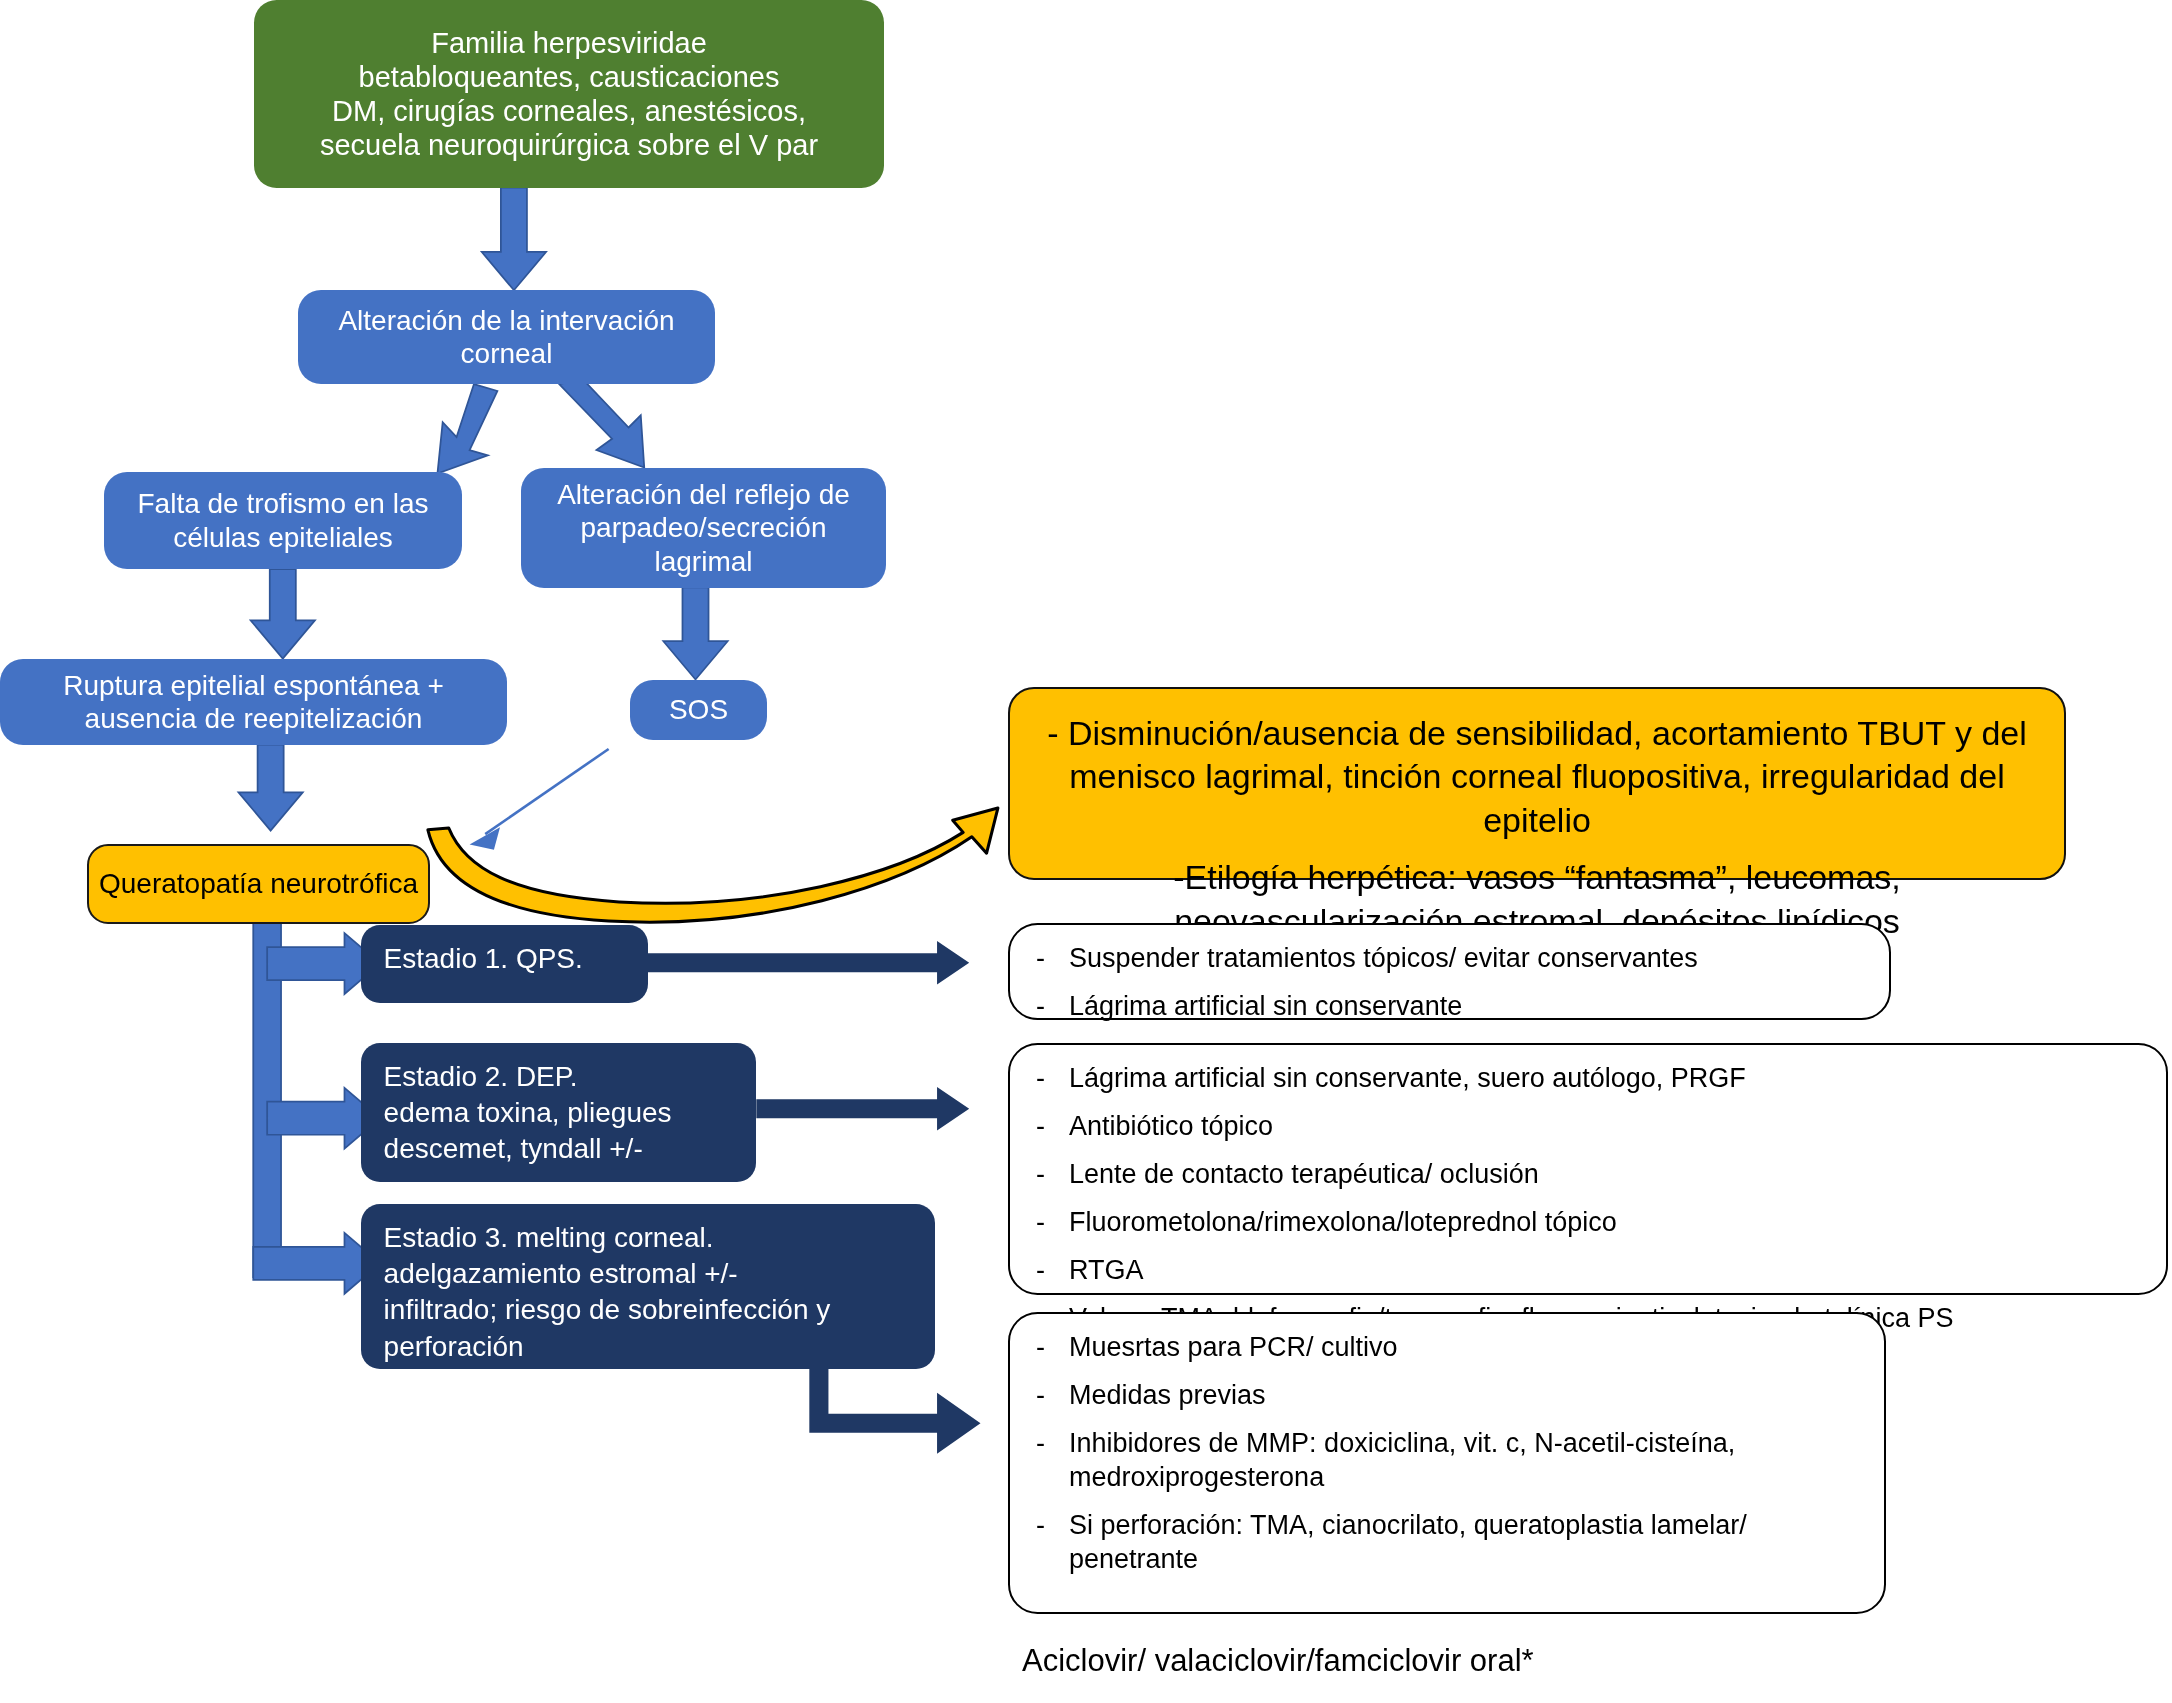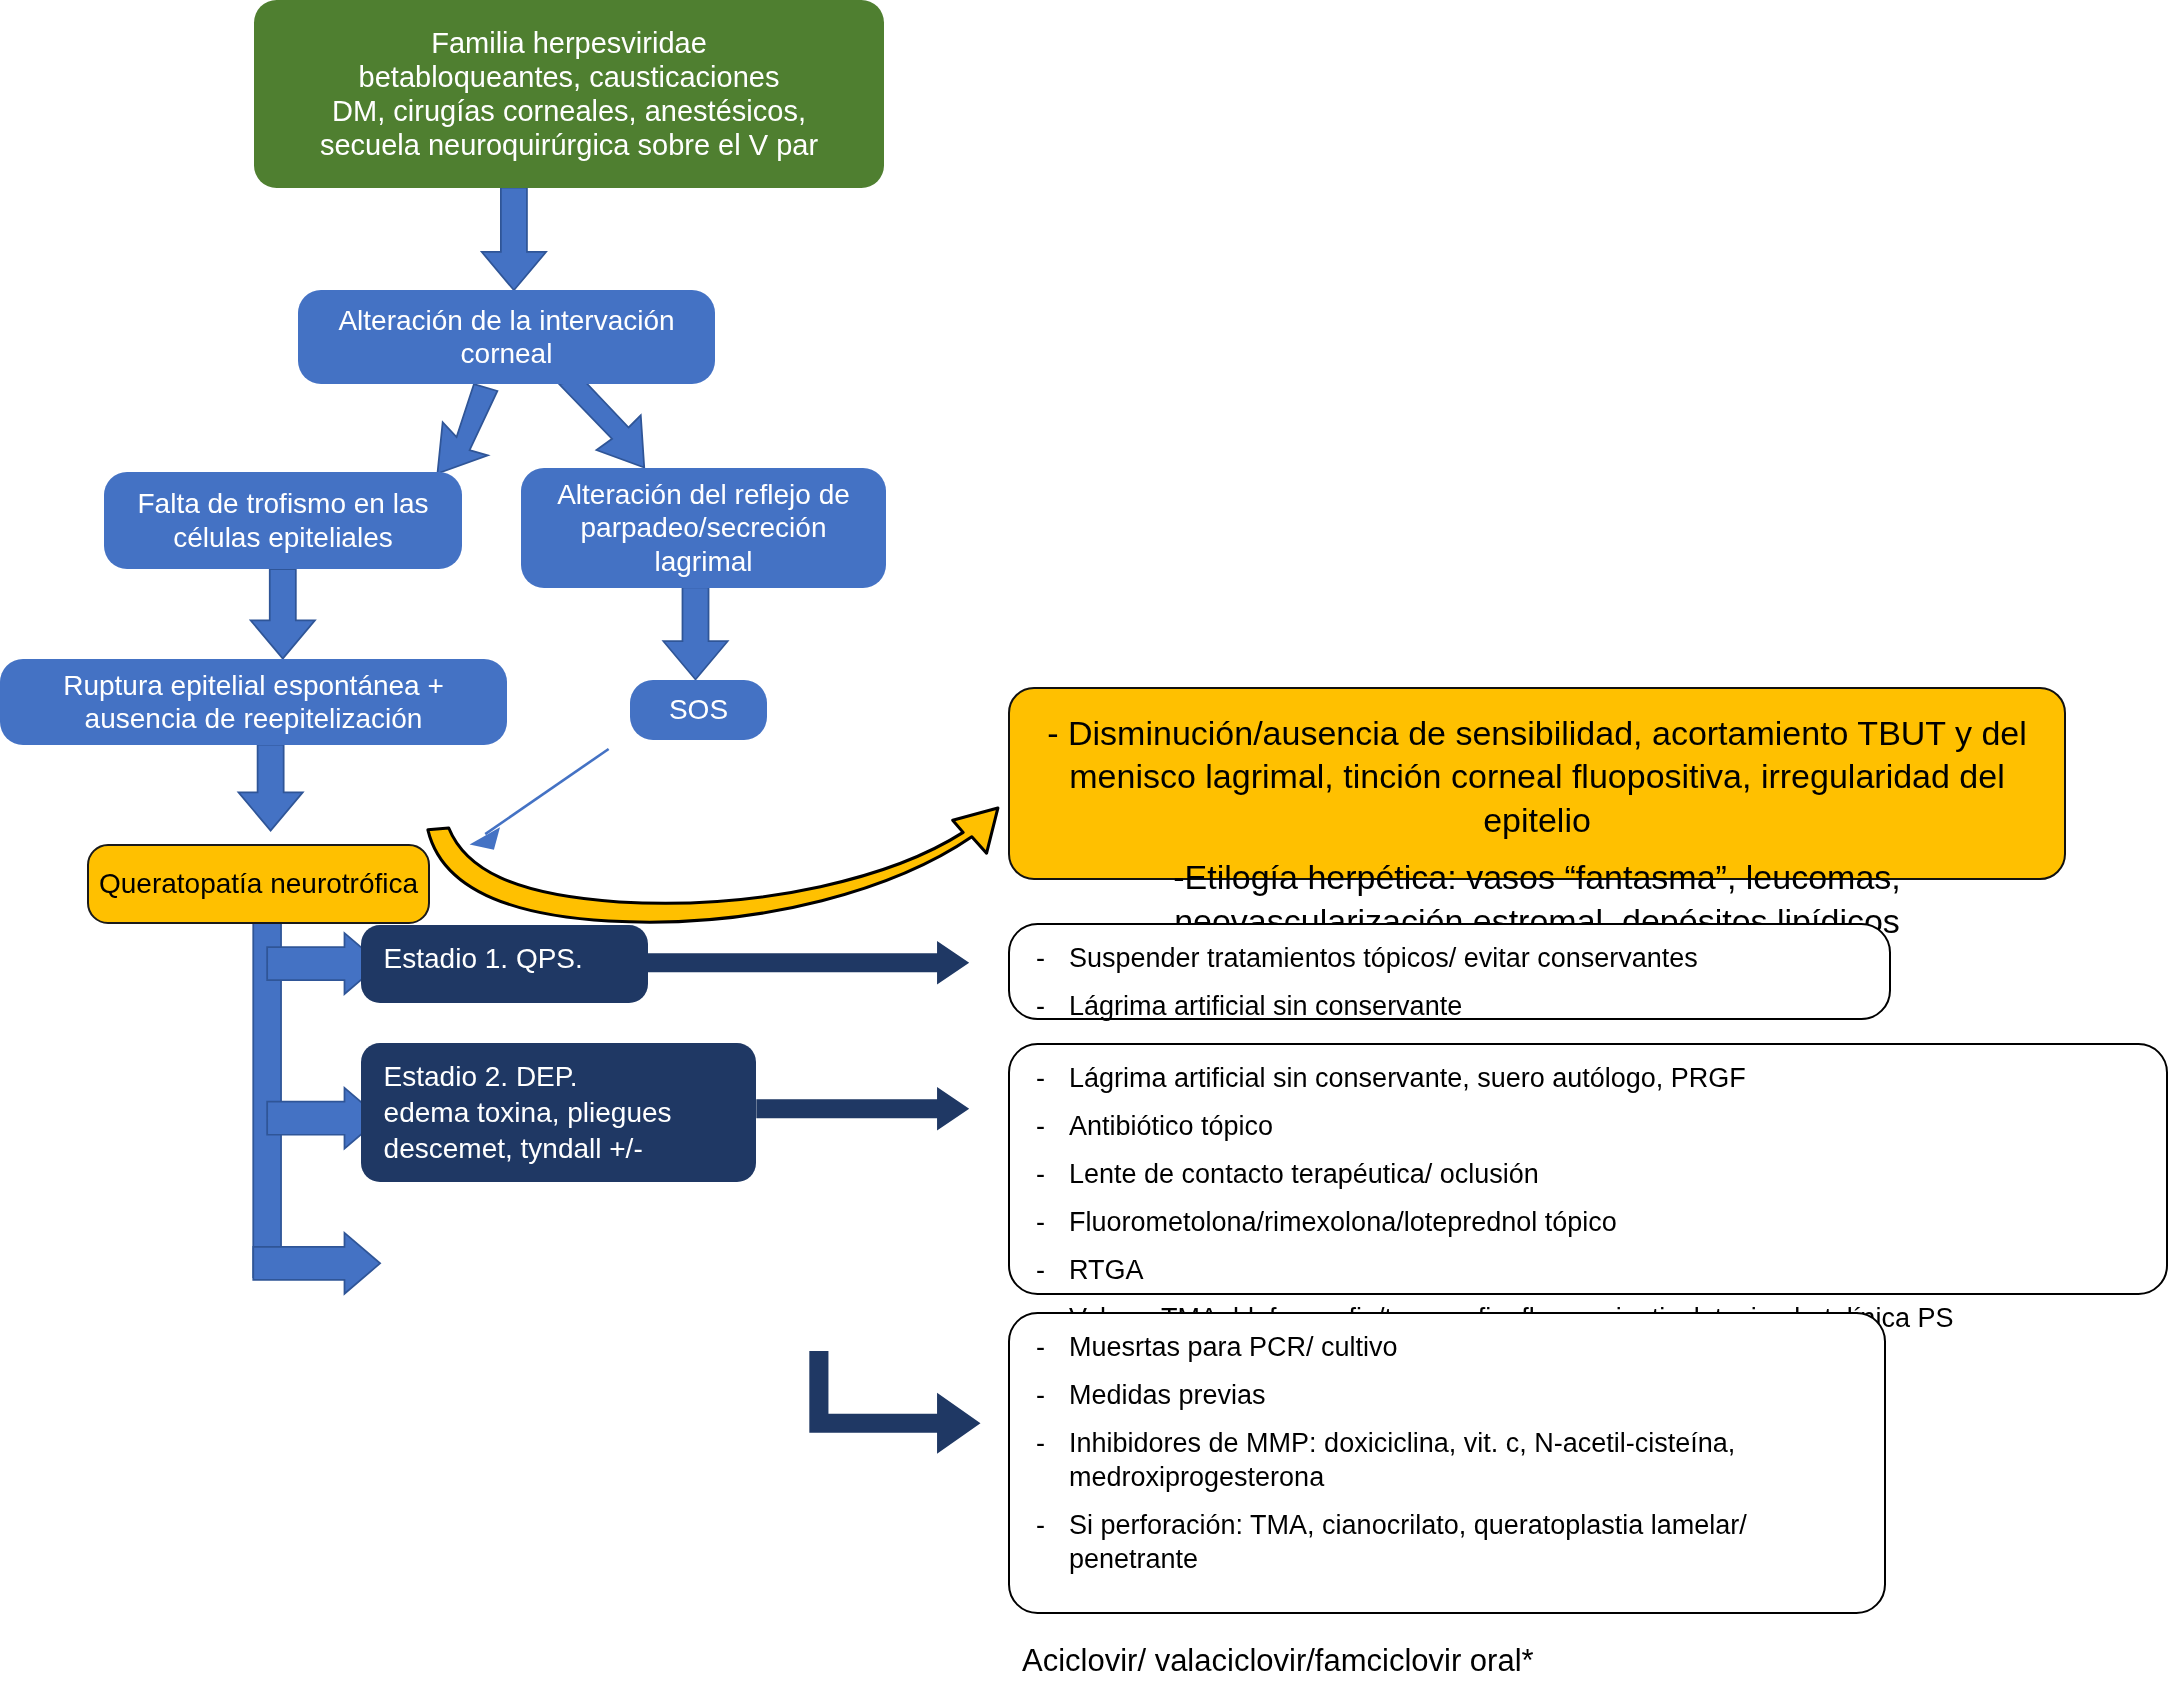--- a/index.html
+++ b/index.html
@@ -253,20 +253,28 @@
   </div>
 
   <div class="node navy-box" style="left:361px; top:1043px; width:395px; height:139px;">
     <div>
       <div>Estadio 2. DEP.</div>
       <div>edema toxina, pliegues</div>
       <div>descemet, tyndall +/-</div>
     </div>
   </div>
 
+  <div class="node navy-box" style="left:361px; top:1204px; width:574px; height:165px;">
+    <div>
+      <div>Estadio 3. melting corneal.</div>
+      <div>adelgazamiento estromal +/-</div>
+      <div>infiltrado; riesgo de sobreinfección y</div>
+      <div>perforación</div>
+    </div>
+  </div>
 
   <div class="tx-box node" style="left:1008px; top:923px; width:883px; height:97px;">
     <ul class="tx-list">
       <li>
         <span class="dash">-</span>
         <span class="txt">Suspender tratamientos tópicos/ evitar conservantes</span>
       </li>
       <li>
         <span class="dash">-</span>
         <span class="txt">Lágrima artificial sin conservante</span>

